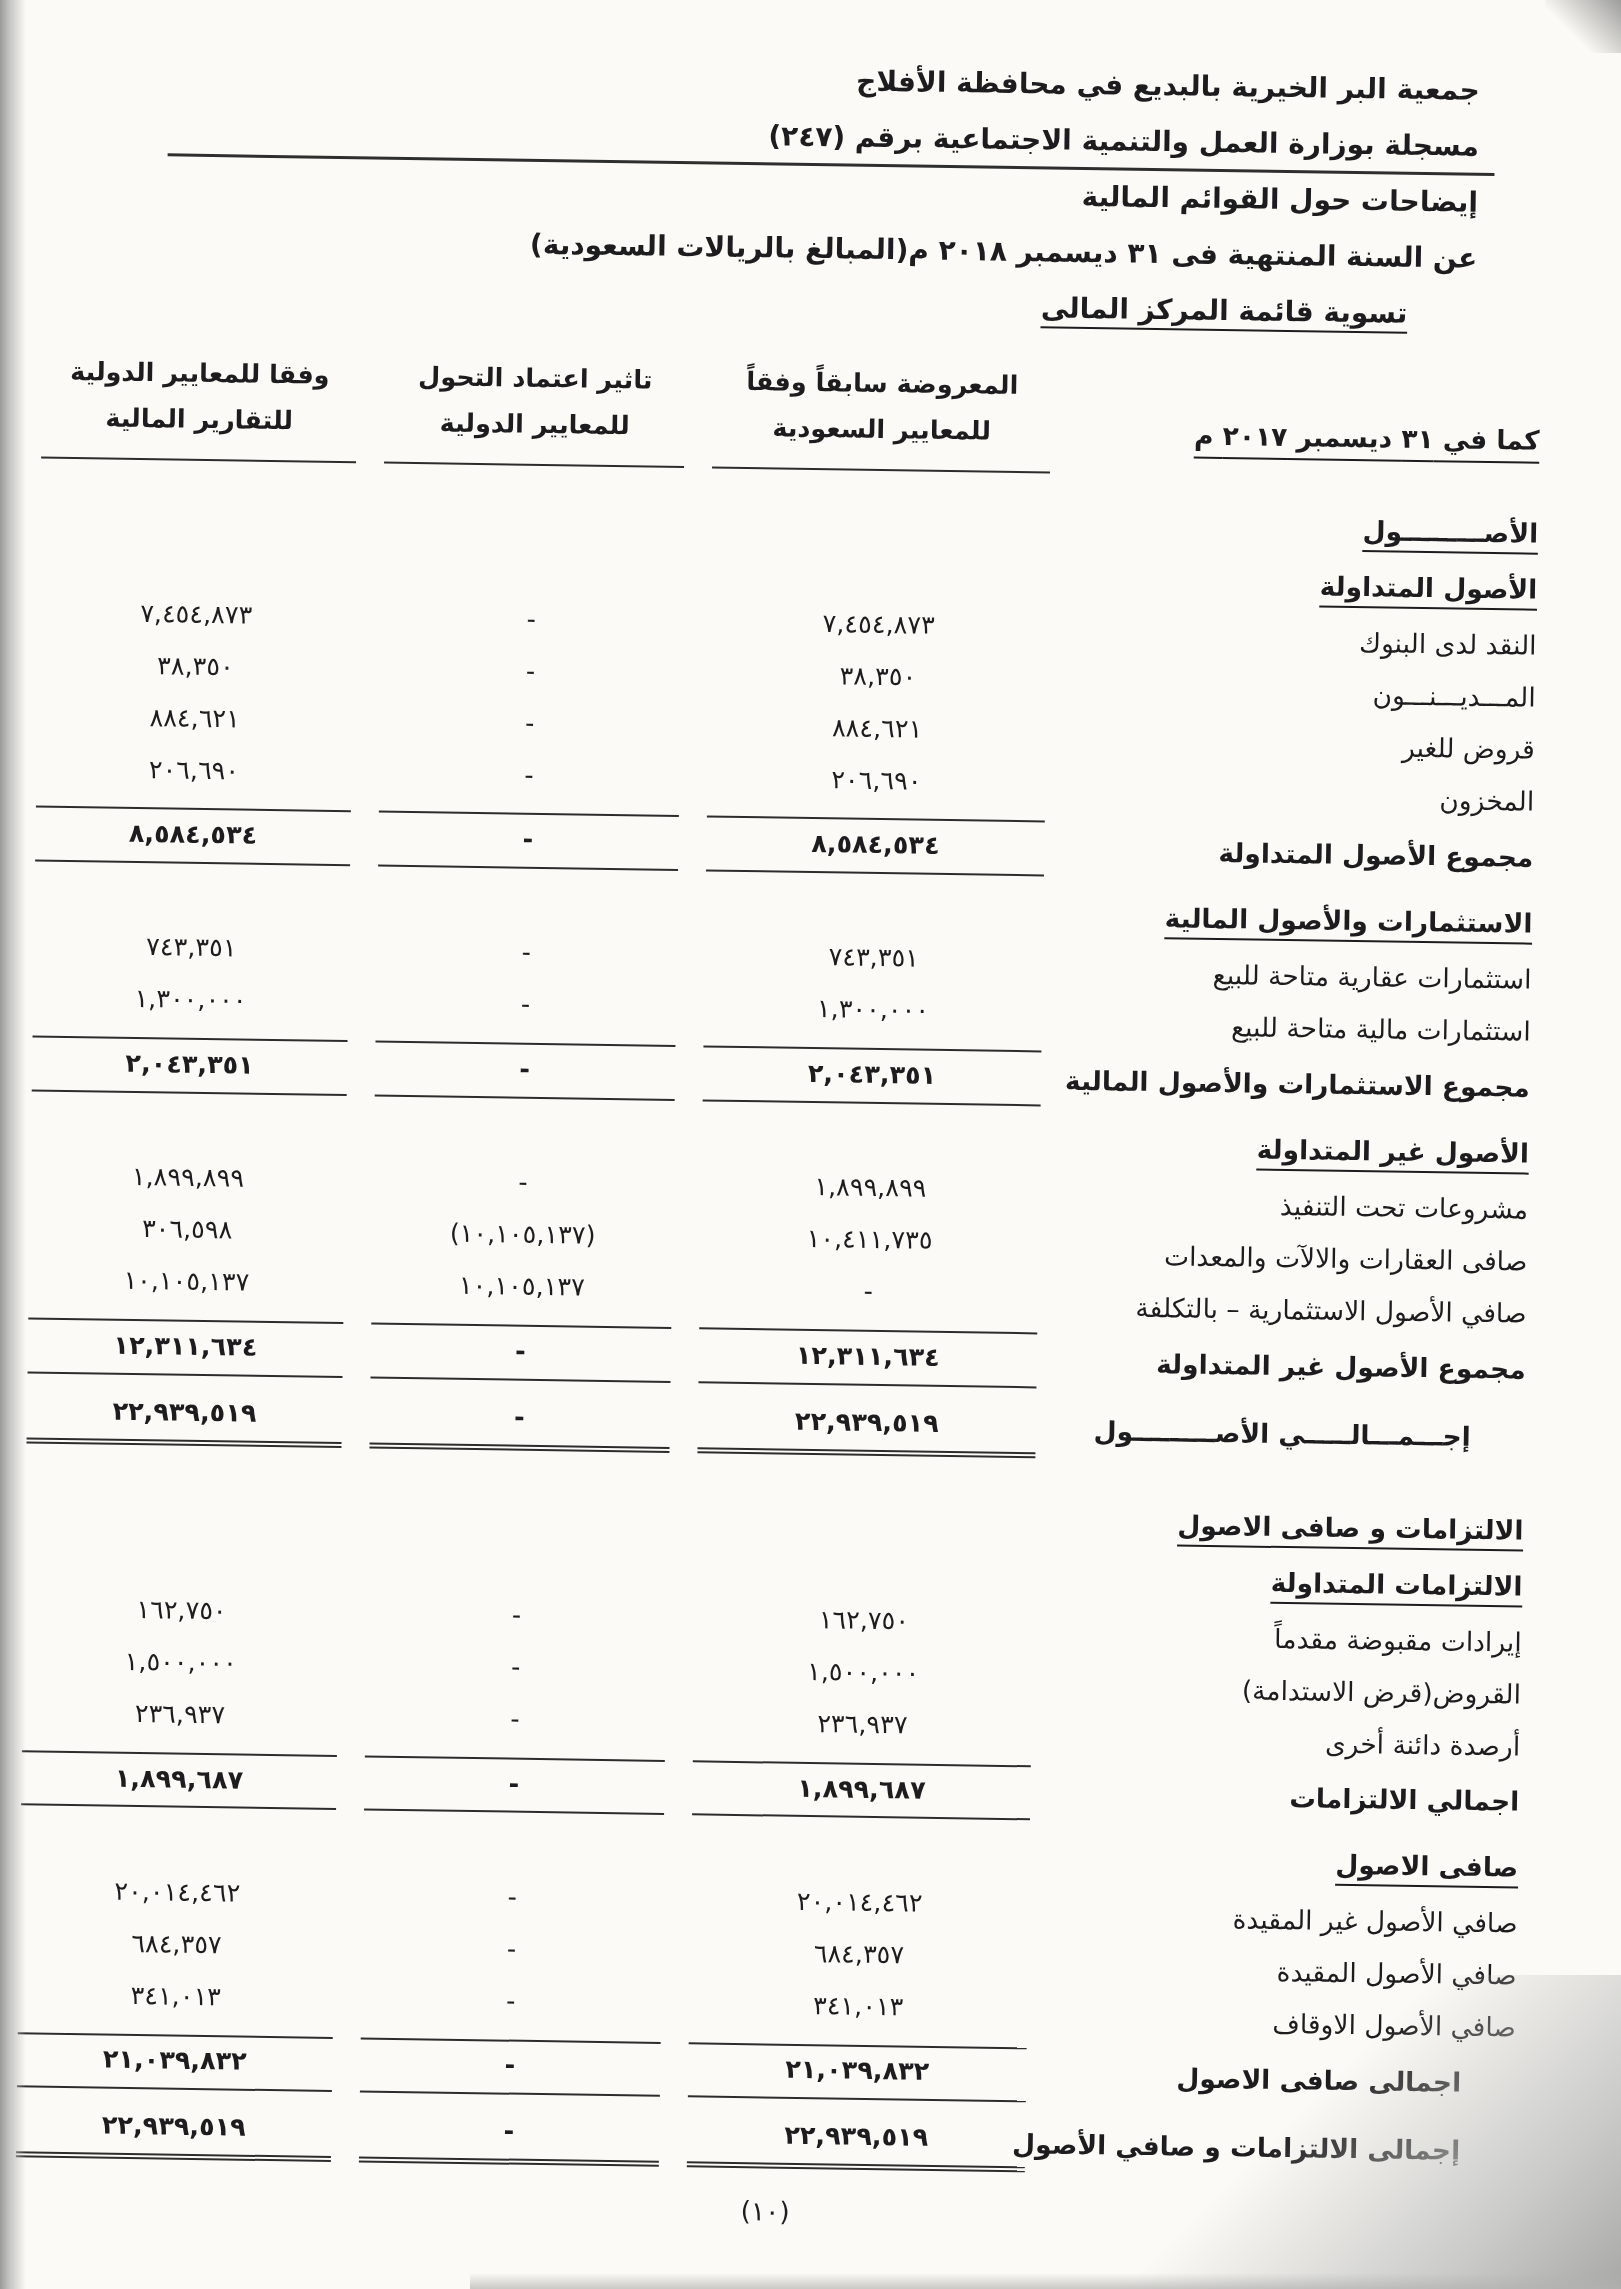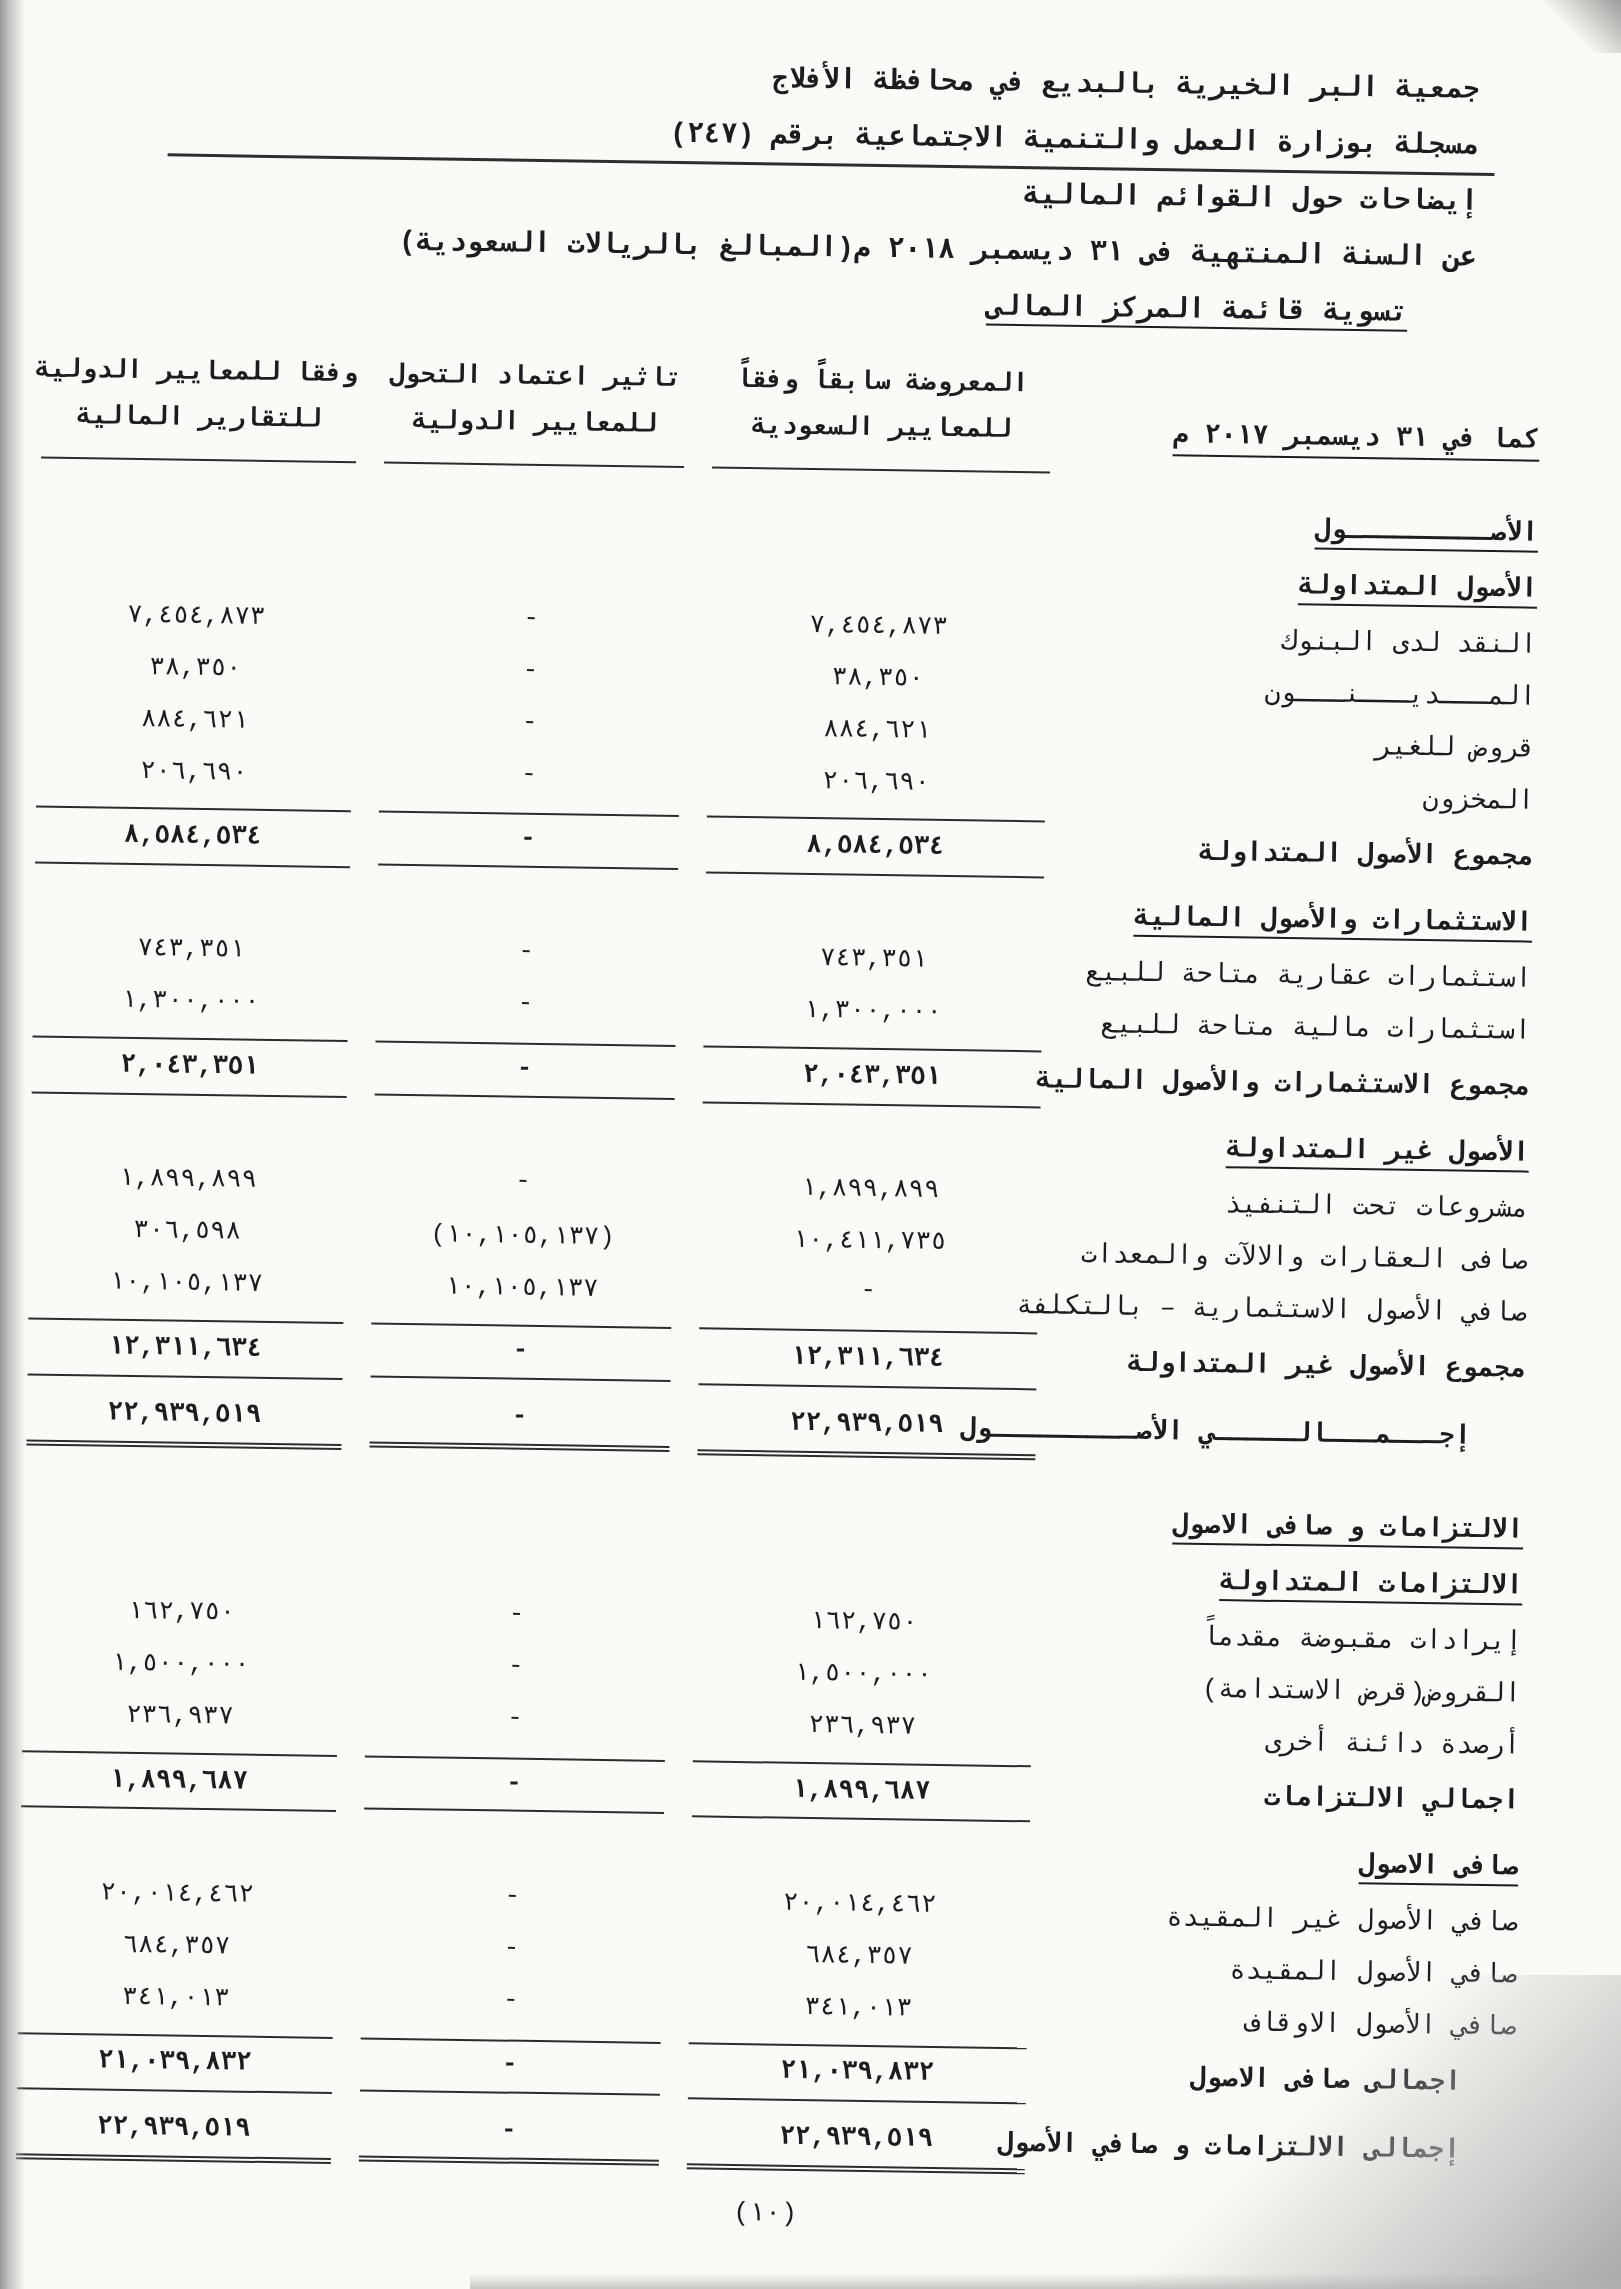--- a/index.html
+++ b/index.html
@@ -1,18 +1,18 @@
 <!DOCTYPE html>
 <html lang="ar"><head>
 <meta charset="utf-8">
 <style>
   * { margin:0; padding:0; box-sizing:border-box; }
   html,body { width:1621px; height:2290px; overflow:hidden; }
   body { background:#fbfaf6; font-family:"DejaVu Sans", sans-serif; color:#1d1d1f; }
-  .page { position:absolute; inset:0;font-family:Liberation Mono, monospace; }
+  .page { position:absolute; inset:0; }
   .paper { position:absolute; inset:0; transform:rotate(0.85deg); transform-origin:50% 50%; }
 
   
   .header { padding:53px 157px 0 0; text-align:right; }
   .header > div { white-space:nowrap; }
   .h-org, .h-reg, .h-notes, .h-period, .h-title { font-size:28px; font-weight:bold; line-height:56px; }
   .h-title { text-decoration:underline; text-decoration-thickness:2px; text-underline-offset:8.8px; padding-left:69px; transform:translateX(-69px); }
   .top-rule { position:absolute; left:153px; top:163px; width:1327px; height:2.9px; background:#2e2e2e; }
 
   

